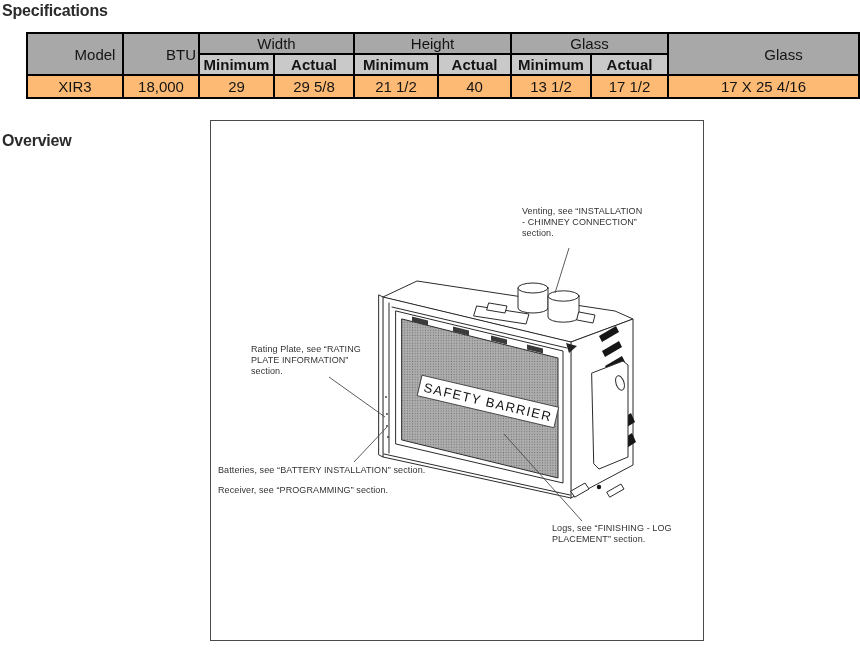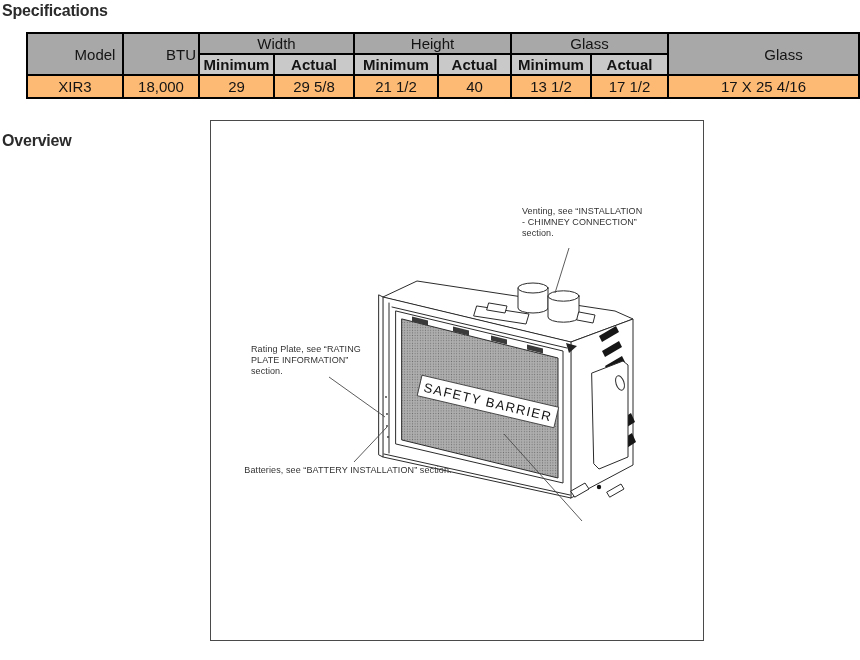--- a/index.html
+++ b/index.html
@@ -33,21 +33,21 @@
     position:absolute;left:210px;top:120px;width:494px;height:521px;
     border:1.5px solid #4a4a4a;background:#fff;box-sizing:border-box;
   }
   .diagram-box svg{position:absolute;left:0;top:0;}
   .callout{
     position:absolute;font-size:9px;line-height:11px;color:#333;
     white-space:pre-line;letter-spacing:0.1px;
   }
   #callout-venting{left:311px;top:85px;width:150px;}
   #callout-rating-plate{left:40px;top:223px;width:130px;}
-  #callout-batteries{left:7px;top:344px;width:260px;text-align:center;}
+  #callout-batteries{left:7px;top:344px;width:260px;}
   #callout-receiver{left:7px;top:364px;width:260px;}
   #callout-logs{left:341px;top:402px;width:145px;}
 </style>
 </head>
 <body>
 
 <h1 class="heading" id="spec-heading">Specifications</h1>
 
 <table class="spec">
   <colgroup>
@@ -184,13 +184,16 @@
     </g>
   </svg>
 
   <div class="callout" id="callout-venting">Venting, see “INSTALLATION
 - CHIMNEY CONNECTION”
 section.</div>
   <div class="callout" id="callout-rating-plate">Rating Plate, see “RATING
 PLATE INFORMATION”
 section.</div>
   <div class="callout" id="callout-batteries">Batteries, see “BATTERY INSTALLATION” section.</div>
+  <div class="callout" id="callout-receiver">Receiver, see “PROGRAMMING” section.</div>
+  <div class="callout" id="callout-logs">Logs, see “FINISHING - LOG
+PLACEMENT” section.</div>
 </div>
 
 </body></html>

